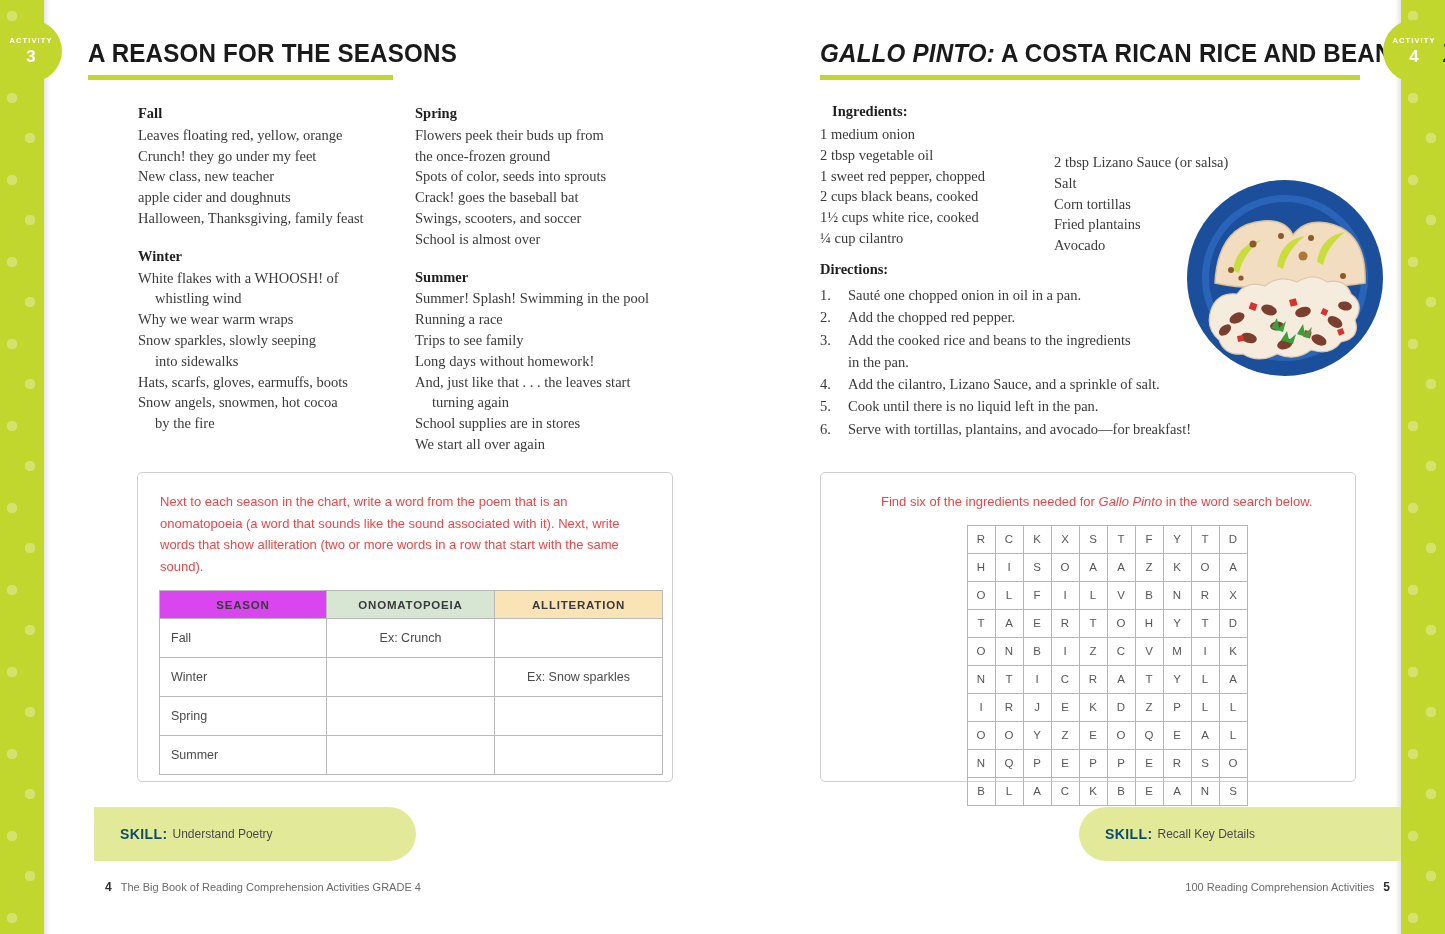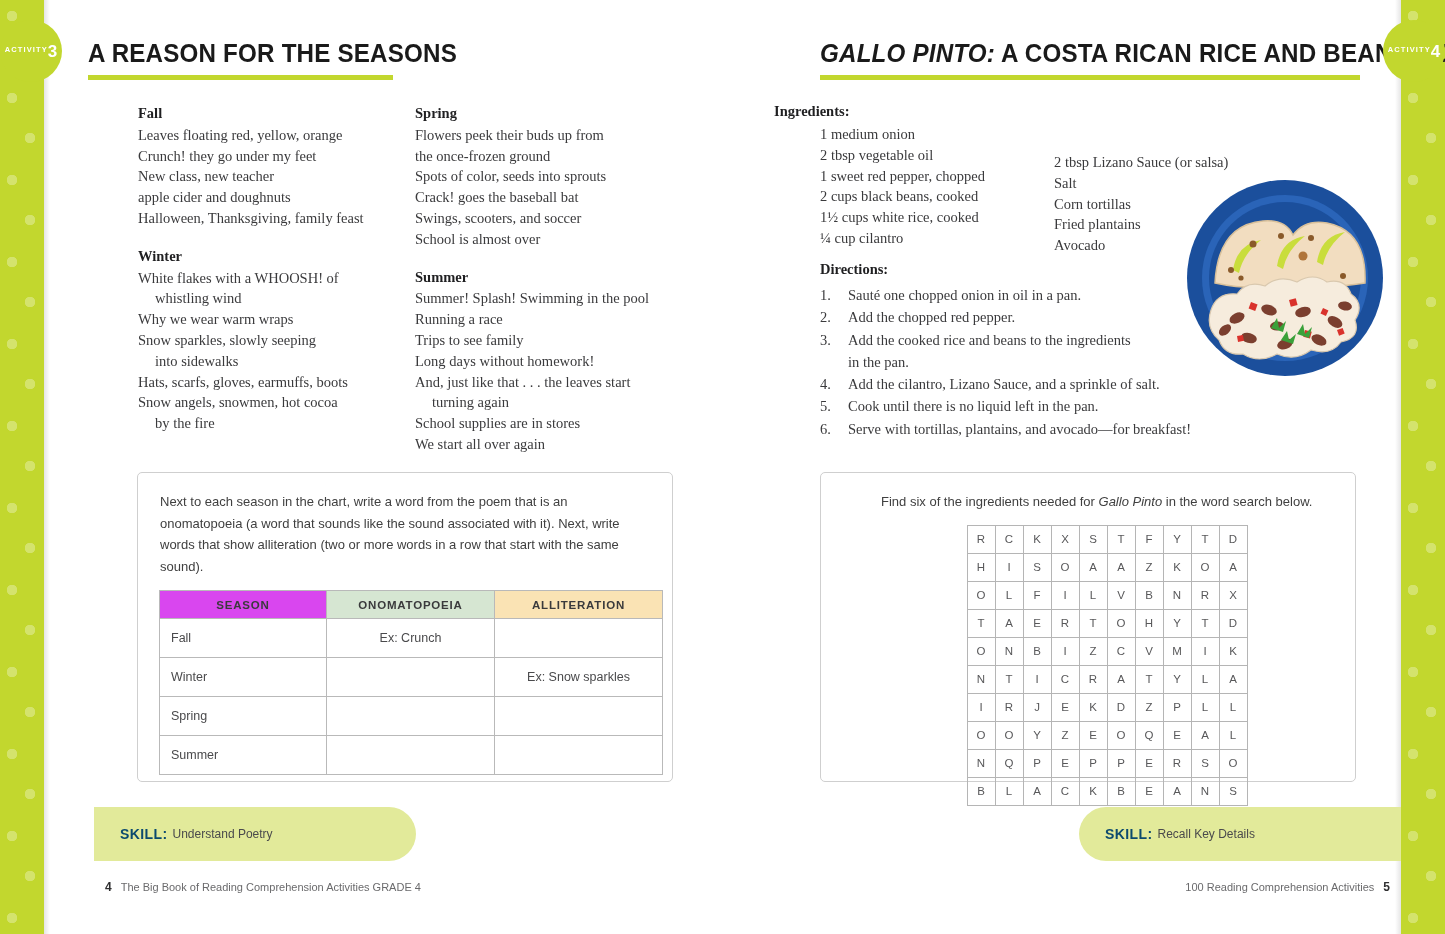--- a/index.html
+++ b/index.html
@@ -46,21 +46,21 @@
   
   .activity-tab {
     position: absolute;
     top: 20px;
     width: 62px;
     height: 62px;
     border-radius: 50%;
     background: #c2d72e;
     color: #ffffff;
     display: flex;
-    flex-direction: row;
+    flex-direction: column;
     align-items: center;
     justify-content: center;
     line-height: 1;
     z-index: 4;
   }
   .activity-tab.left  { left: 0px; }
   .activity-tab.right { right: 0px; }
   .activity-tab .act-word {
     font-family: "Liberation Sans", sans-serif;
     font-size: 7.5px;
@@ -134,21 +134,21 @@
     border: 1px solid #cfcfcf;
     border-radius: 5px;
     background: #fff;
     box-sizing: border-box;
   }
   .act-box.l { left: 87px; top: 472px; width: 536px; height: 310px; }
   .act-box.r { left: 820px; top: 472px; width: 536px; height: 310px; padding-left: 38px; }
   .act-instr {
     font-family: "Liberation Sans", sans-serif;
     font-size: 13px;
-    color: #404040;
+    color: #ef4444;
     line-height: 21.5px;
     padding: 18px 22px 0 22px;
   }
   .act-instr .ital { font-style: italic; }
 
   
   .chart {
     border-collapse: collapse;
     margin: 13px 0 0 21px;
     width: 494px;
@@ -391,21 +391,21 @@
 <div class="page right">
 
   <div class="headline-wrap r">
     <div class="headline">
       <span class="ital">GALLO PINTO:</span><span> A COSTA RICAN RICE AND BEAN RECIPE</span>
     </div>
     <div class="headline-rule r"></div>
   </div>
 </div>
 
-<div class="rec-label" style="left:774px; top:103px;">Ingredients:</div>
+<div class="rec-label" style="left:832px; top:103px;">Ingredients:</div>
 <div class="rec-list" style="left:820px; top:124px;" id="ing-col1">
     <div class="line">1 medium onion</div>
     <div class="line">2 tbsp vegetable oil</div>
     <div class="line">1 sweet red pepper, chopped</div>
     <div class="line">2 cups black beans, cooked</div>
     <div class="line">1½ cups white rice, cooked</div>
     <div class="line">¼ cup cilantro</div>
   </div>
 <div class="rec-list" style="left:1054px; top:124px;margin-top:28px;" id="ing-col2">
     <div class="line">2 tbsp Lizano Sauce (or salsa)</div>

